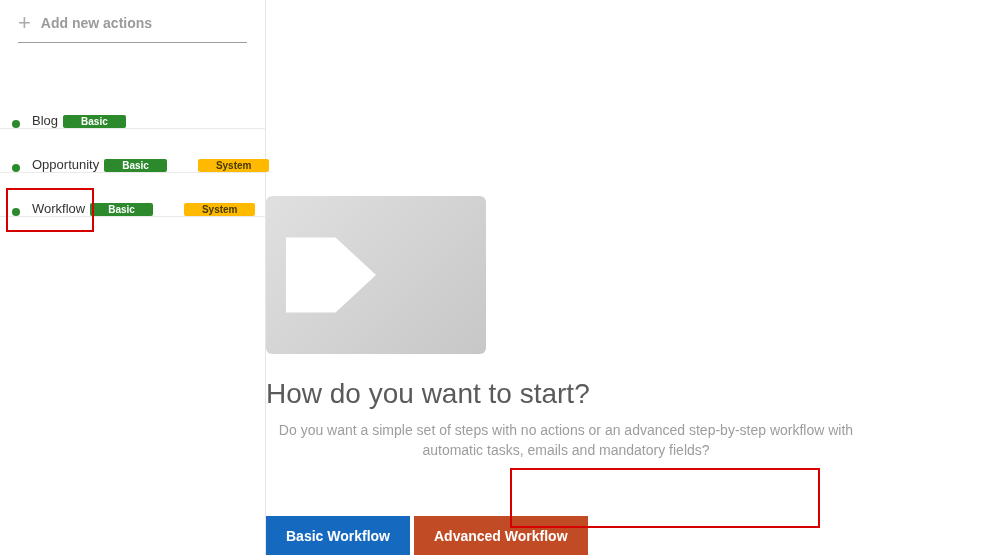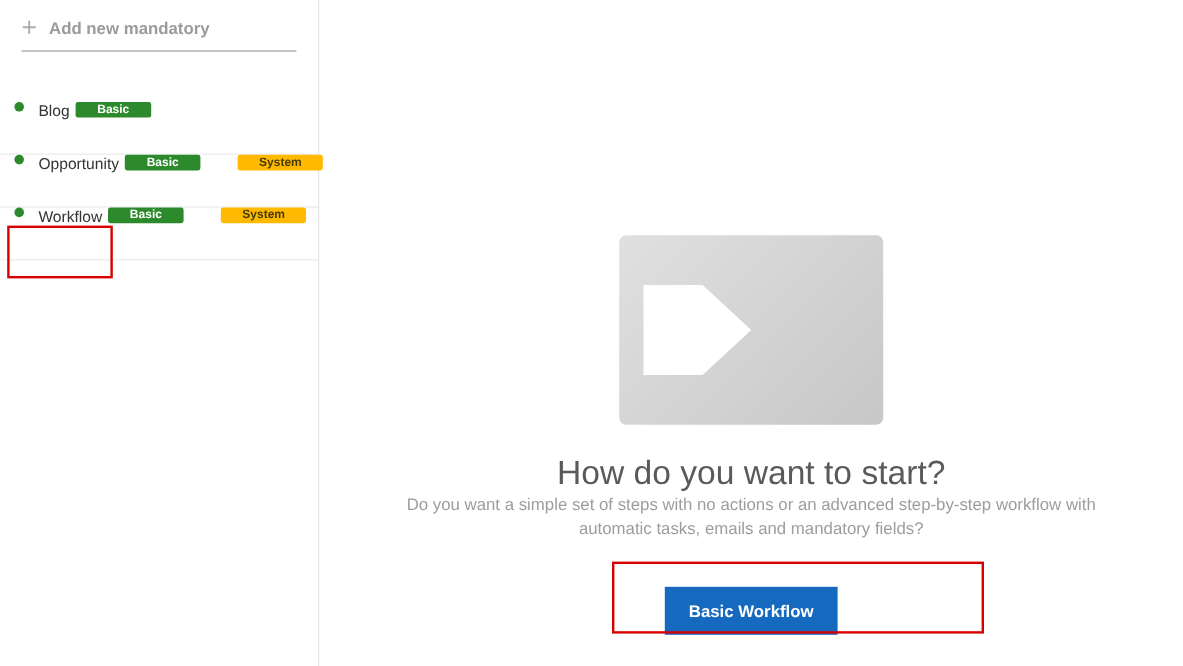--- a/index.html
+++ b/index.html
@@ -35,21 +35,21 @@
     }
     .add-row .lbl {
       font-weight: 600;
       font-size: 14px;
     }
     .wf-list {
       margin-top: 42px;
     }
     .wf-item {
       display: flex;
-      align-items: flex-start;
+      align-items: flex-end;
       padding: 0 12px;
       height: 44px;
       border-bottom: 1px solid #eaeaea;
       font-size: 13px;
       cursor: pointer;
     }
     .wf-item.selected {
       background: #e6e6e6;
     }
     .wf-item .dot {
@@ -78,21 +78,21 @@
       height: 100%;
       position: relative;
     }
     .content {
       position: absolute;
       top: 196px;
       left: 0;
       right: 0;
       display: flex;
       flex-direction: column;
-      align-items: center;
+      align-items: flex-start;
     }
     .card-illustration {
       width: 220px;
       height: 158px;
       border-radius: 6px;
       background: linear-gradient(135deg, #e0e0e0 0%, #c7c7c7 100%);
       display: flex;
       align-items: center;
       justify-content: flex-start;
       padding-left: 20px;
@@ -103,28 +103,29 @@
       background: #fff;
       clip-path: polygon(0% 10%, 55% 10%, 100% 50%, 55% 90%, 0% 90%);
     }
     .heading {
       margin-top: 24px;
       font-size: 28px;
       font-weight: 400;
       color: #5a5a5a;
     }
     .subheading {
+      margin-top: 10px;
       font-size: 14px;
       color: #9d9d9d;
       max-width: 600px;
       text-align: center;
       line-height: 1.45;
     }
     .btn-row {
-      margin-top: 38px;
+      margin-top: 55px;
       display: flex;
       gap: 4px;
     }
     .btn {
       padding: 0 20px;
       height: 40px;
       font-size: 14px;
       font-weight: 700;
       color: #fff;
       border: none;
@@ -153,21 +154,21 @@
       width: 310px;
       height: 60px;
     }
   </style>
 </head>
 <body>
 
 <div class="sidebar">
   <div class="add-row">
     <span class="plus">+</span>
-    <span class="lbl">Add new mandatory</span>
+    <span class="lbl">Add new actions</span>
   </div>
   <div class="wf-list">
 
     <div class="wf-item">
       <span class="dot"></span>
       <span class="name">Blog</span>
       <span class="badge badge-green">Basic</span>
     </div>
 
     <div class="wf-item">
@@ -190,18 +191,19 @@
 
 <div class="main">
   <div class="content">
     <div class="card-illustration">
       <div class="arrow-shape"></div>
     </div>
     <div class="heading">How do you want to start?</div>
     <div class="subheading">Do you want a simple set of steps with no actions or an advanced step-by-step workflow with automatic tasks, emails and mandatory fields?</div>
     <div class="btn-row">
       <button class="btn btn-blue">Basic Workflow</button>
+      <button class="btn btn-orange">Advanced Workflow</button>
     </div>
   </div>
 </div>
 
 <div class="hl hl-sidebar"></div>
 <div class="hl hl-buttons"></div>
 
 </body></html>

